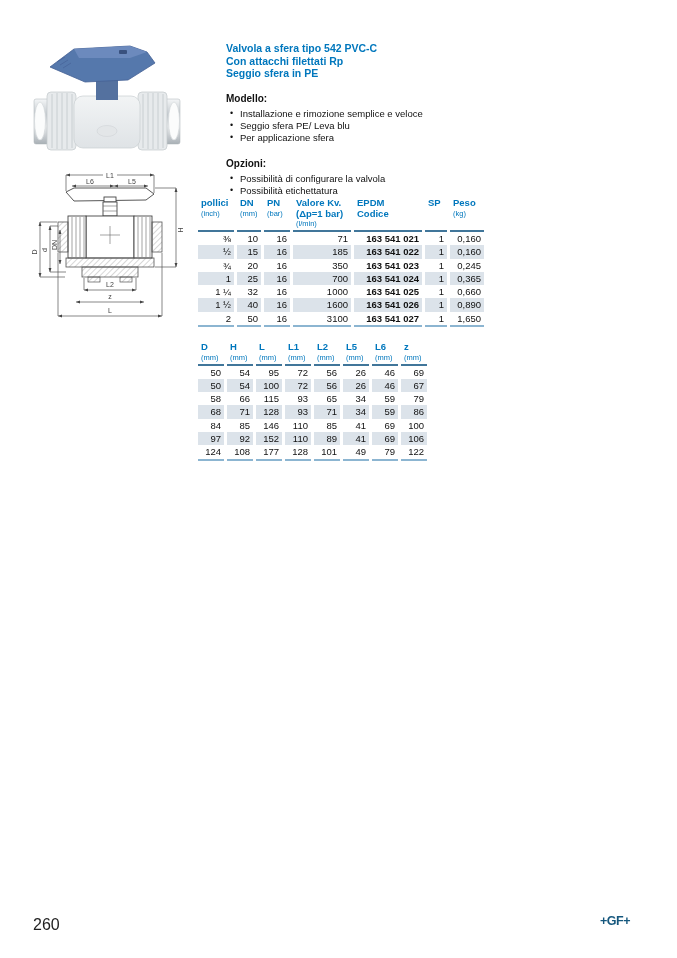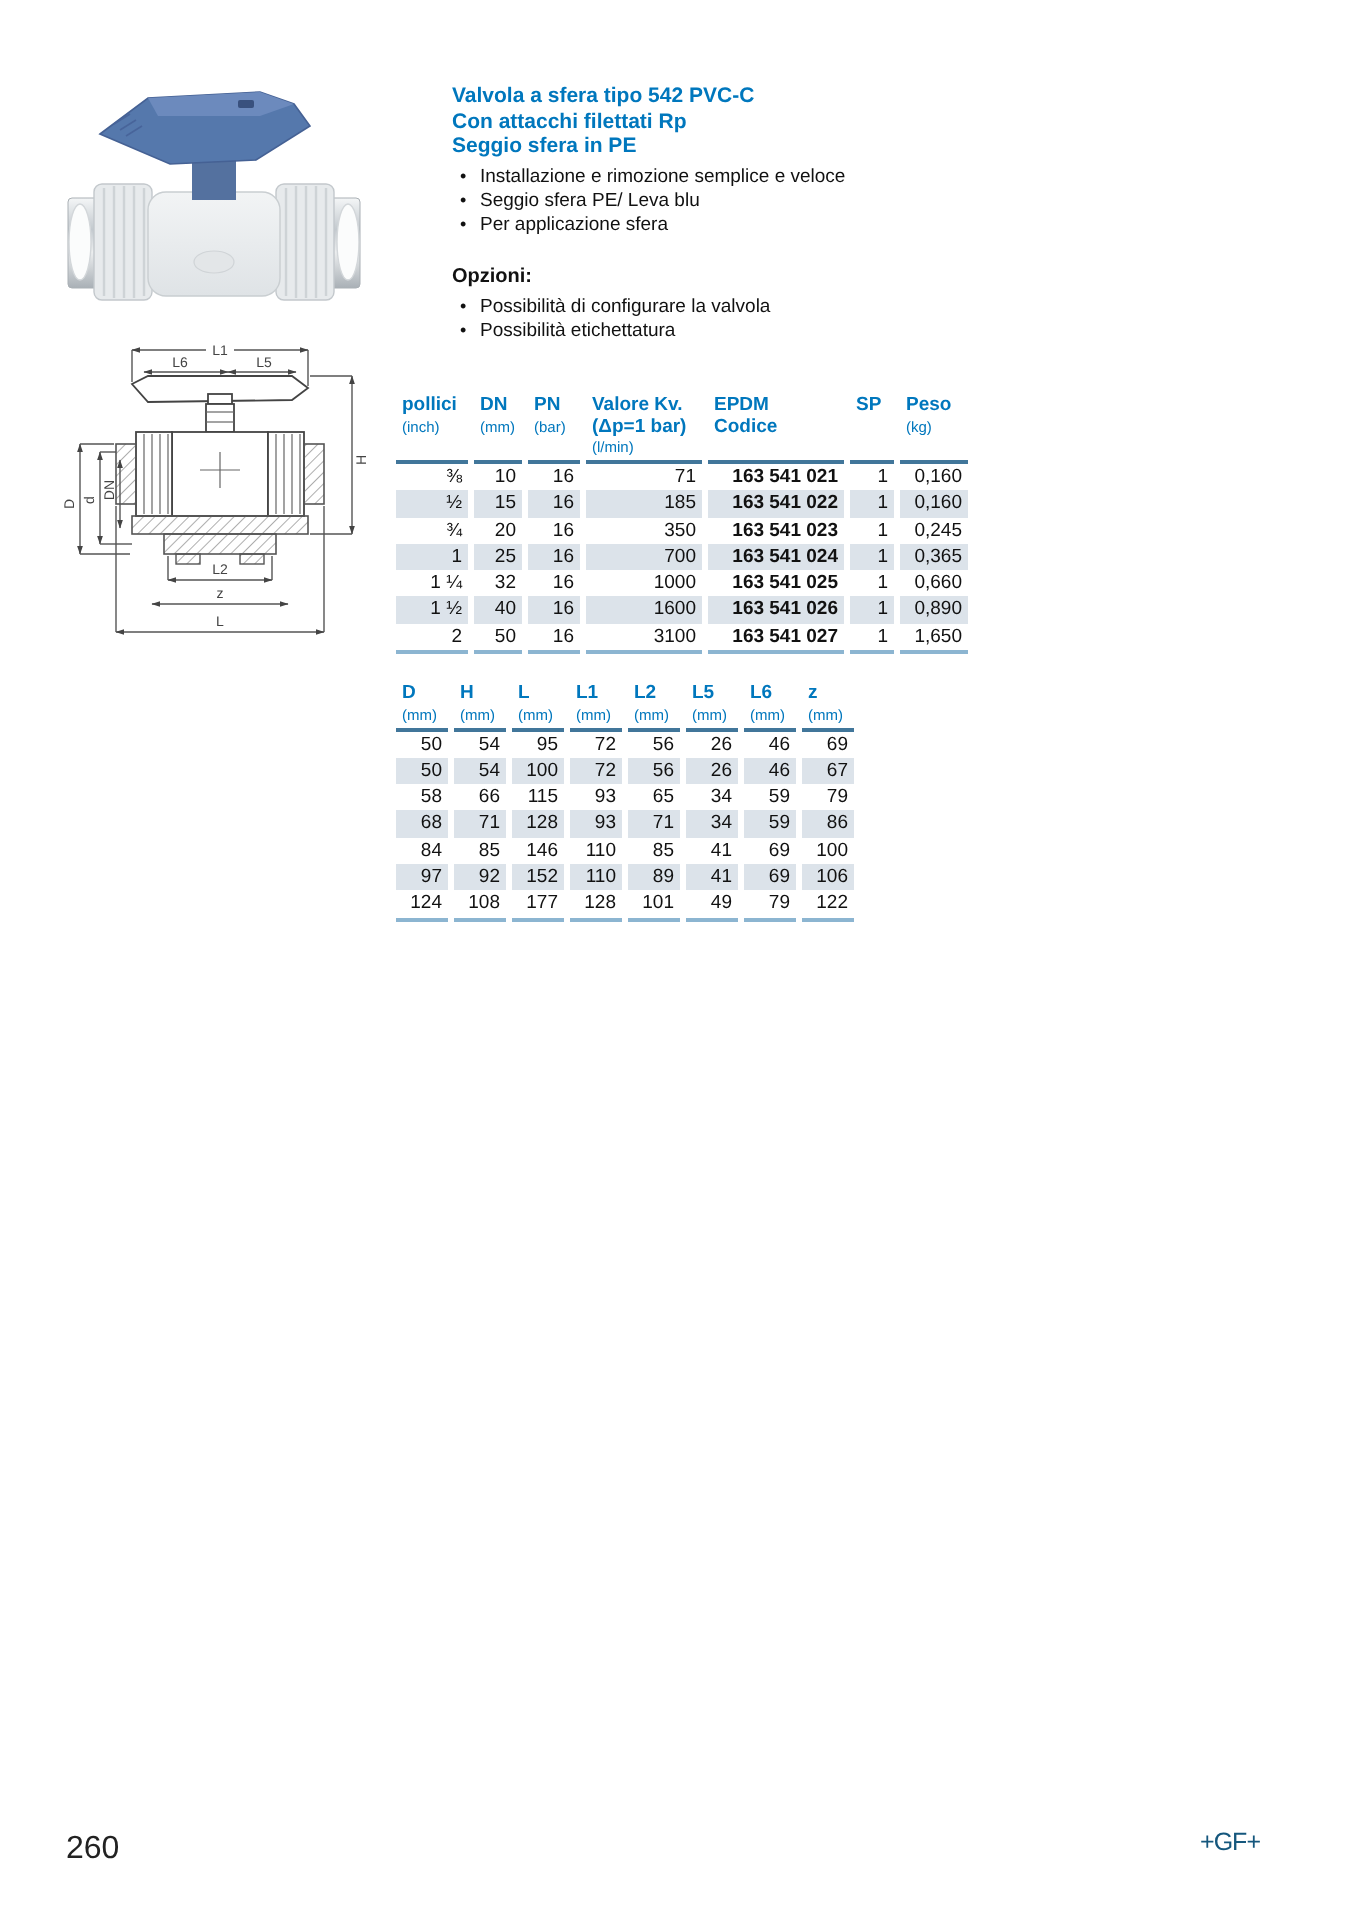--- a/index.html
+++ b/index.html
@@ -42,21 +42,21 @@
   #table1 th:nth-child(1),#table1 td:nth-child(1){min-width:30px;}
   #table1 th:nth-child(2),#table1 td:nth-child(2){min-width:18px;}
   #table1 th:nth-child(3),#table1 td:nth-child(3){min-width:20px;}
   #table1 th:nth-child(4),#table1 td:nth-child(4){min-width:52px;}
   #table1 th:nth-child(5),#table1 td:nth-child(5){min-width:62px;}
   #table1 th:nth-child(6),#table1 td:nth-child(6){min-width:16px;}
   #table1 th:nth-child(7),#table1 td:nth-child(7){min-width:28px;margin-top:28px;}
   #table2 th,#table2 td{min-width:20px;}
   
   .page-number{position:absolute;left:33px;top:916px;font-size:16px;color:#222;}
-  .gf-logo{position:absolute;right:47px;top:914px;font-size:12.5px;font-weight:normal;
+  .gf-logo{position:absolute;right:47px;top:914px;font-size:12.5px;font-weight:bold;
     letter-spacing:-0.5px;color:var(--logo,#15577d);}
 </style>
 </head>
 <body>
 
 <div class="page" style="--accent: #0077bd; --logo: #15577d; --shade: #dce3ea; --ruledark: #41769a; --rulelight: #8cb5d1;">
 
   <div class="photo">
     <svg width="148" height="126" viewBox="0 0 148 126">
       <defs>
@@ -92,20 +92,21 @@
       <rect x="86" y="14" width="8" height="4" rx="1" fill="#39517e"></rect>
       <path d="M24,26 l8,-5 M27,29 l8,-5 M30,32 l8,-5" stroke="#48649a" stroke-width="0.8"></path>
     </svg>
   </div>
 
   <div class="textcol">
     <div class="title-line">Valvola a sfera tipo 542 PVC-C</div>
     <div class="title-line">Con attacchi filettati Rp</div>
     <div class="title-line">Seggio sfera in PE</div>
 
+    <div class="sec-heading">Modello:</div>
     <ul class="bullets">
       <li>Installazione e rimozione semplice e veloce</li>
       <li>Seggio sfera PE/ Leva blu</li>
       <li>Per applicazione sfera</li>
     </ul>
 
     <div class="sec-heading">Opzioni:</div>
     <ul class="bullets">
       <li>Possibilità di configurare la valvola</li>
       <li>Possibilità etichettatura</li>

